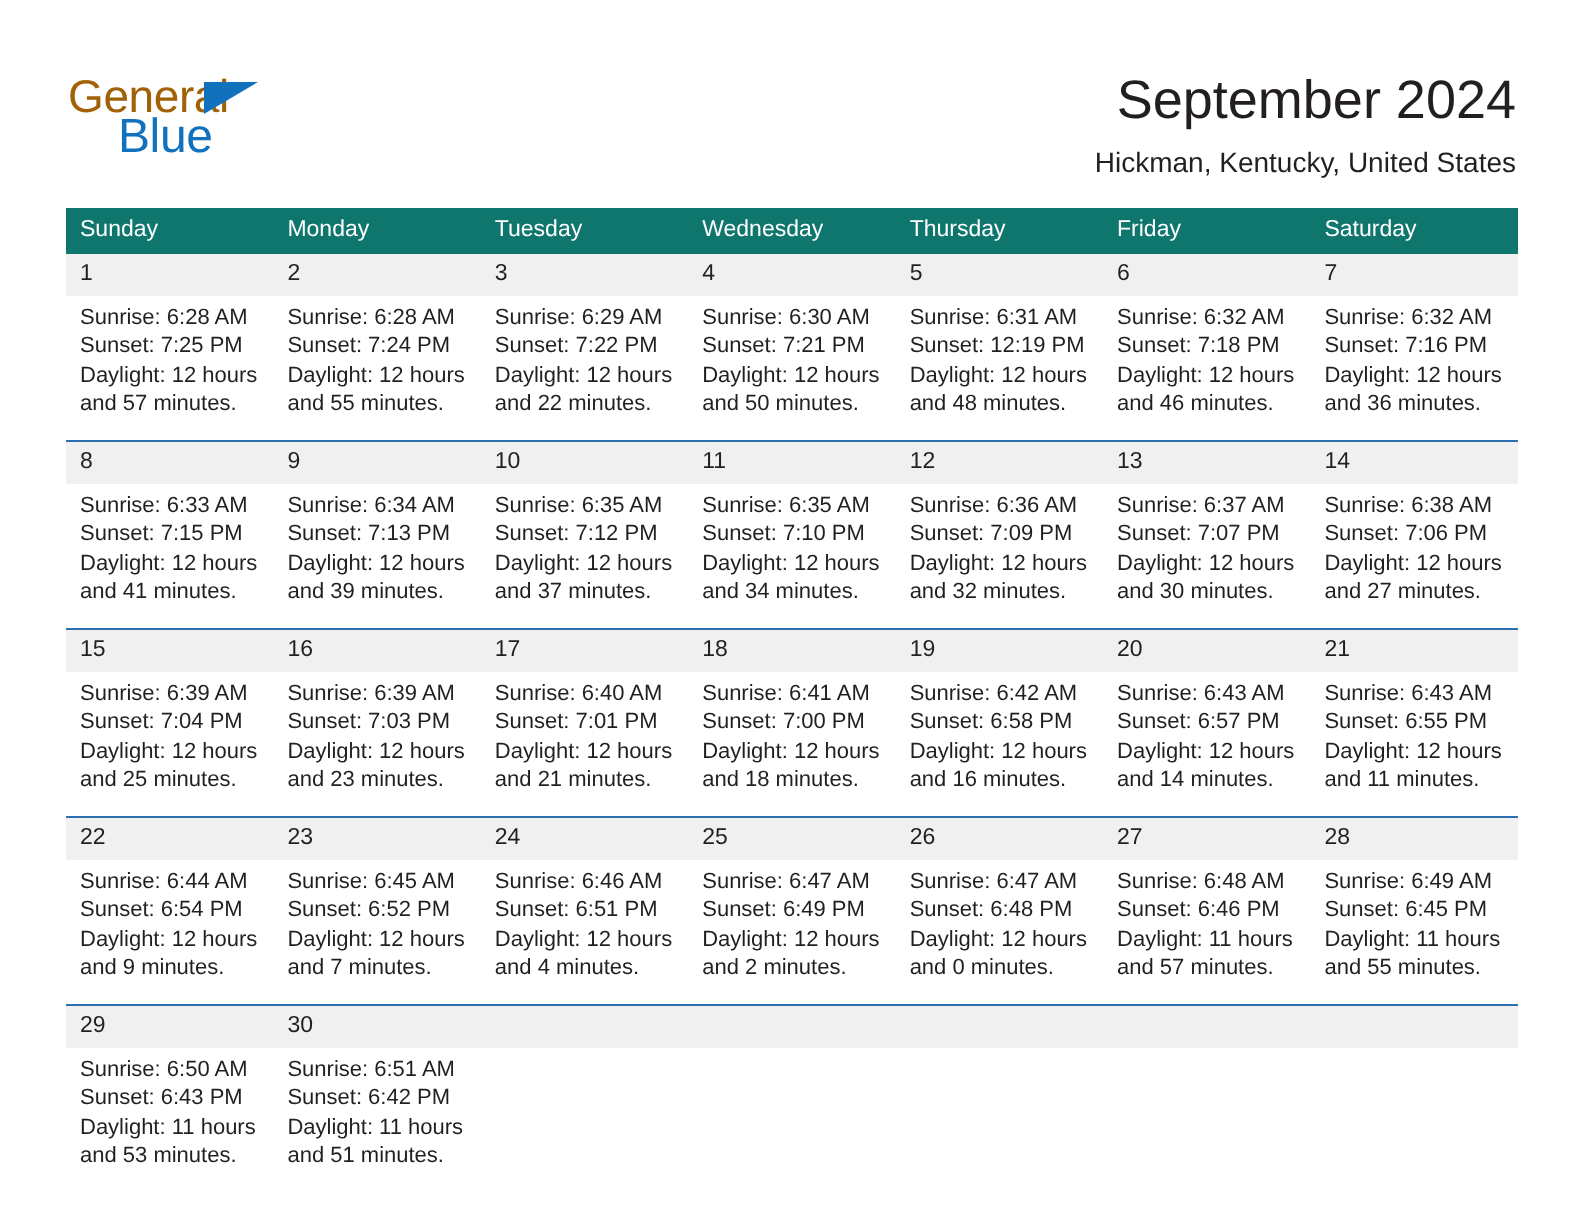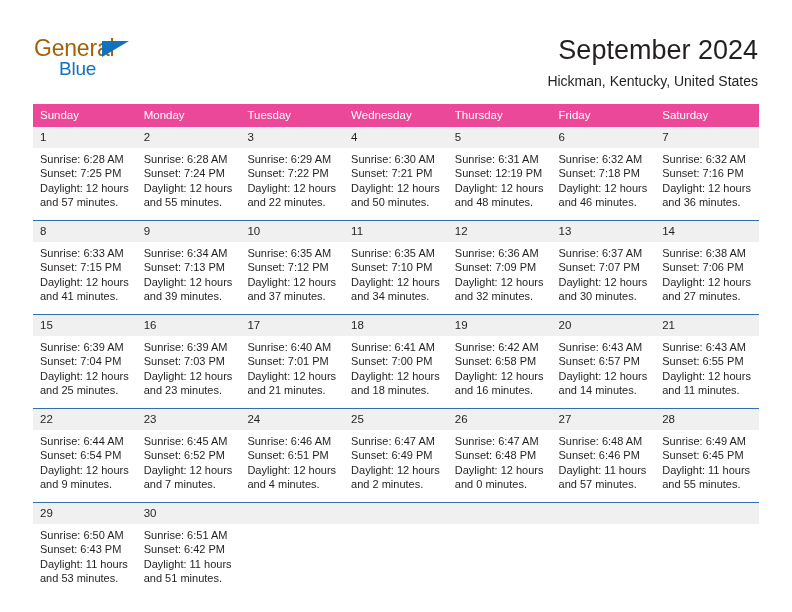--- a/index.html
+++ b/index.html
@@ -53,21 +53,21 @@
     top: 5px;
     width: 0;
     height: 0;
     border-left: 27px solid #1271bd;
     border-bottom: 16px solid transparent;
   }
   .logo-blue {
     position: absolute;
     left: 25px;
     top: 21px;
-    font-size: 19px;
+    font-size: 24px;
     letter-spacing: -0.2px;
     color: #1271bd;
     line-height: 24px;
     font-family: "Liberation Sans", sans-serif;
   }
 
   .title-wrap {
     position: absolute;
     right: 34px;
     top: 34px;
@@ -91,21 +91,21 @@
   
   .cal {
     position: absolute;
     left: 33px;
     top: 104px;
     width: 726px;
     border-collapse: collapse;
     table-layout: fixed;
   }
   .cal th {
-    background: #ec4899;
+    background: #0f766e;
     color: #ffffff;
     font-size: 11.5px;
     font-weight: normal;
     text-align: left;
     padding: 5px 0 5px 7px;
     height: 13px;
     line-height: 13px;
   }
   .weekrow > td {
     padding: 0;

